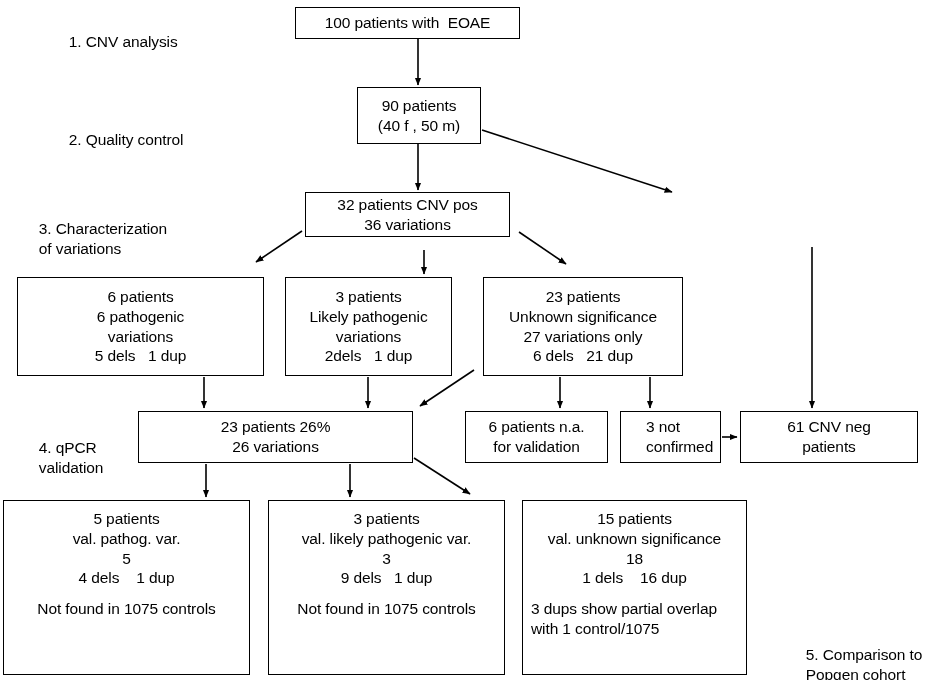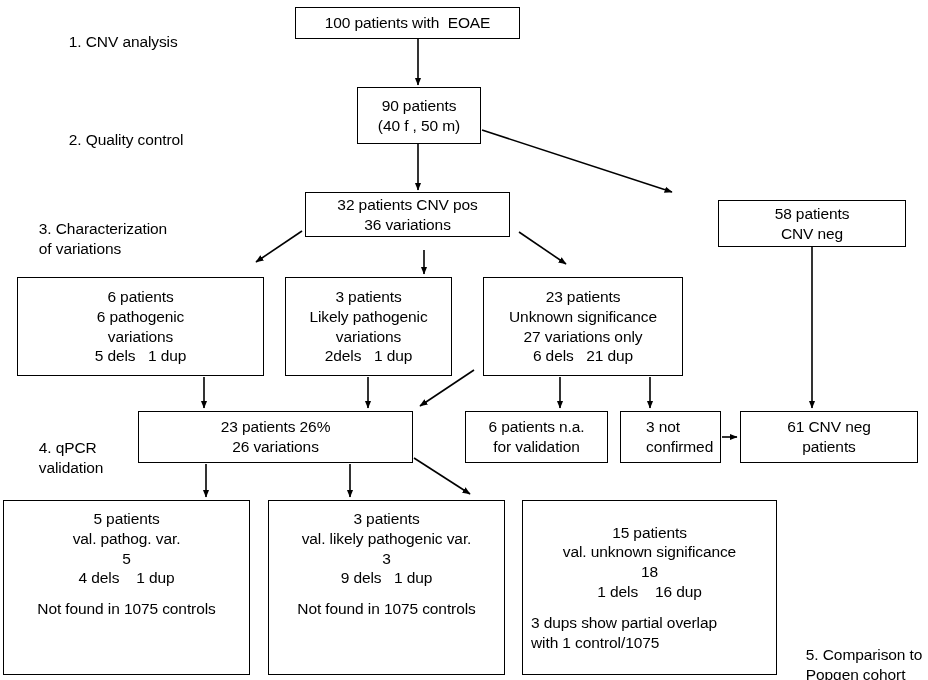--- a/index.html
+++ b/index.html
@@ -128,24 +128,20 @@
   <div class="box" style="left:357px; top:87px; width:124px; height:57px;">
     <span class="ln">90 patients</span>
     <span class="ln">(40 f , 50 m)</span>
   </div>
 
   <div class="box" style="left:305px; top:192px; width:205px; height:45px;">
     <span class="ln">32 patients CNV pos</span>
     <span class="ln">36 variations</span>
   </div>
 
-  <div class="box" style="left:718px; top:200px; width:188px; height:47px;">
-    <span class="ln">58 patients</span>
-    <span class="ln">CNV neg</span>
-  </div>
 
   <div class="box" style="left:17px; top:277px; width:247px; height:99px;">
     <span class="ln">6 patients</span>
     <span class="ln">6 pathogenic</span>
     <span class="ln">variations</span>
     <span class="ln">5 dels   1 dup</span>
   </div>
 
   <div class="box" style="left:285px; top:277px; width:167px; height:99px;">
     <span class="ln">3 patients</span>
@@ -192,21 +188,21 @@
 
   <div class="box" style="left:268px; top:500px; width:237px; height:175px; justify-content:flex-start; padding-top:8px;">
     <span class="ln">3 patients</span>
     <span class="ln">val. likely pathogenic var.</span>
     <span class="ln">3</span>
     <span class="ln">9 dels   1 dup</span>
     <span class="spacer"></span>
     <span class="ln">Not found in 1075 controls</span>
   </div>
 
-  <div class="box" style="left:522px; top:500px; width:255px; height:175px; justify-content:center; padding-top:0;">
+  <div class="box" style="left:522px; top:500px; width:225px; height:175px; justify-content:flex-start; padding-top:8px;">
     <span class="ln">15 patients</span>
     <span class="ln">val. unknown significance</span>
     <span class="ln">18</span>
     <span class="ln">1 dels    16 dup</span>
     <span class="spacer"></span>
     <span class="ln" style="align-self:flex-start; padding-left:8px;">3 dups show partial overlap</span>
     <span class="ln" style="align-self:flex-start; padding-left:8px;">with 1 control/1075</span>
   </div>
 
 </div>

